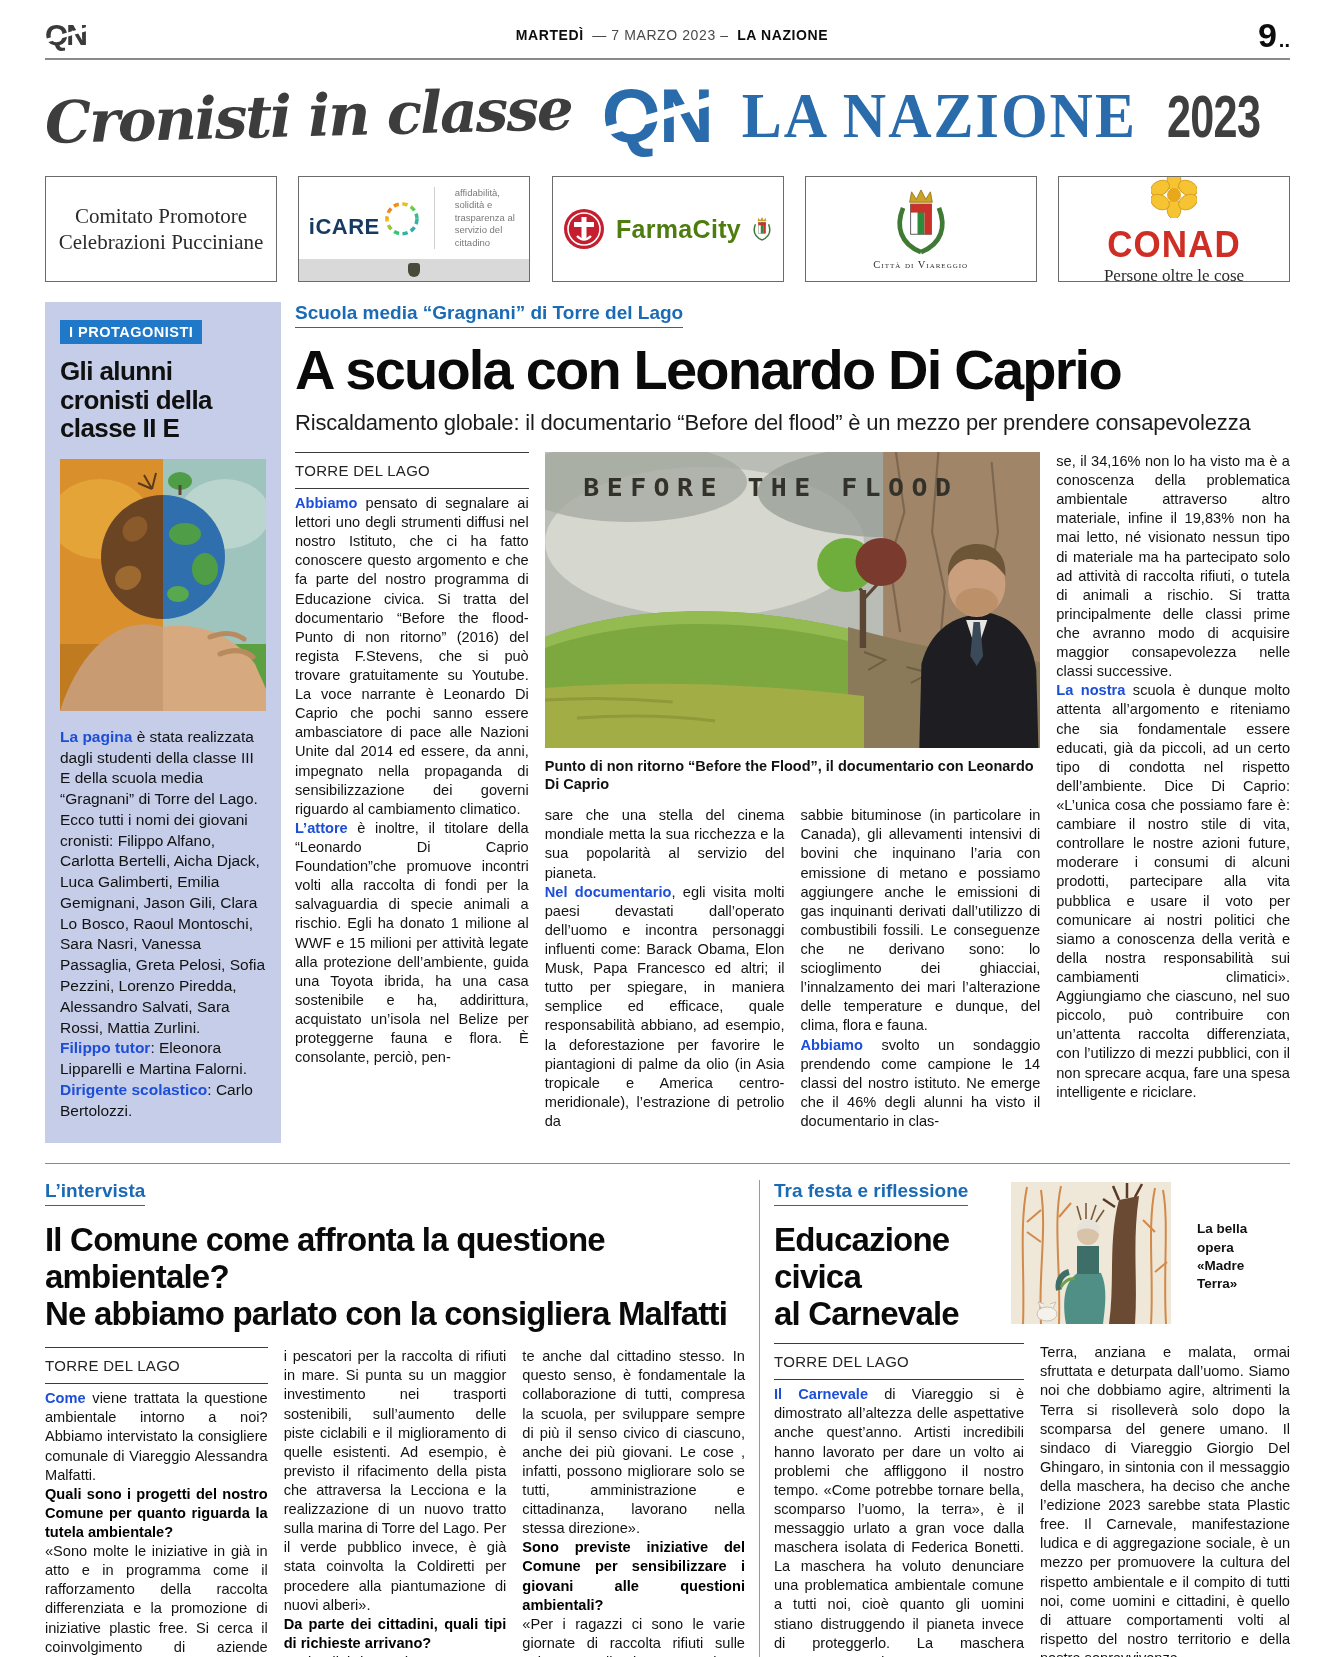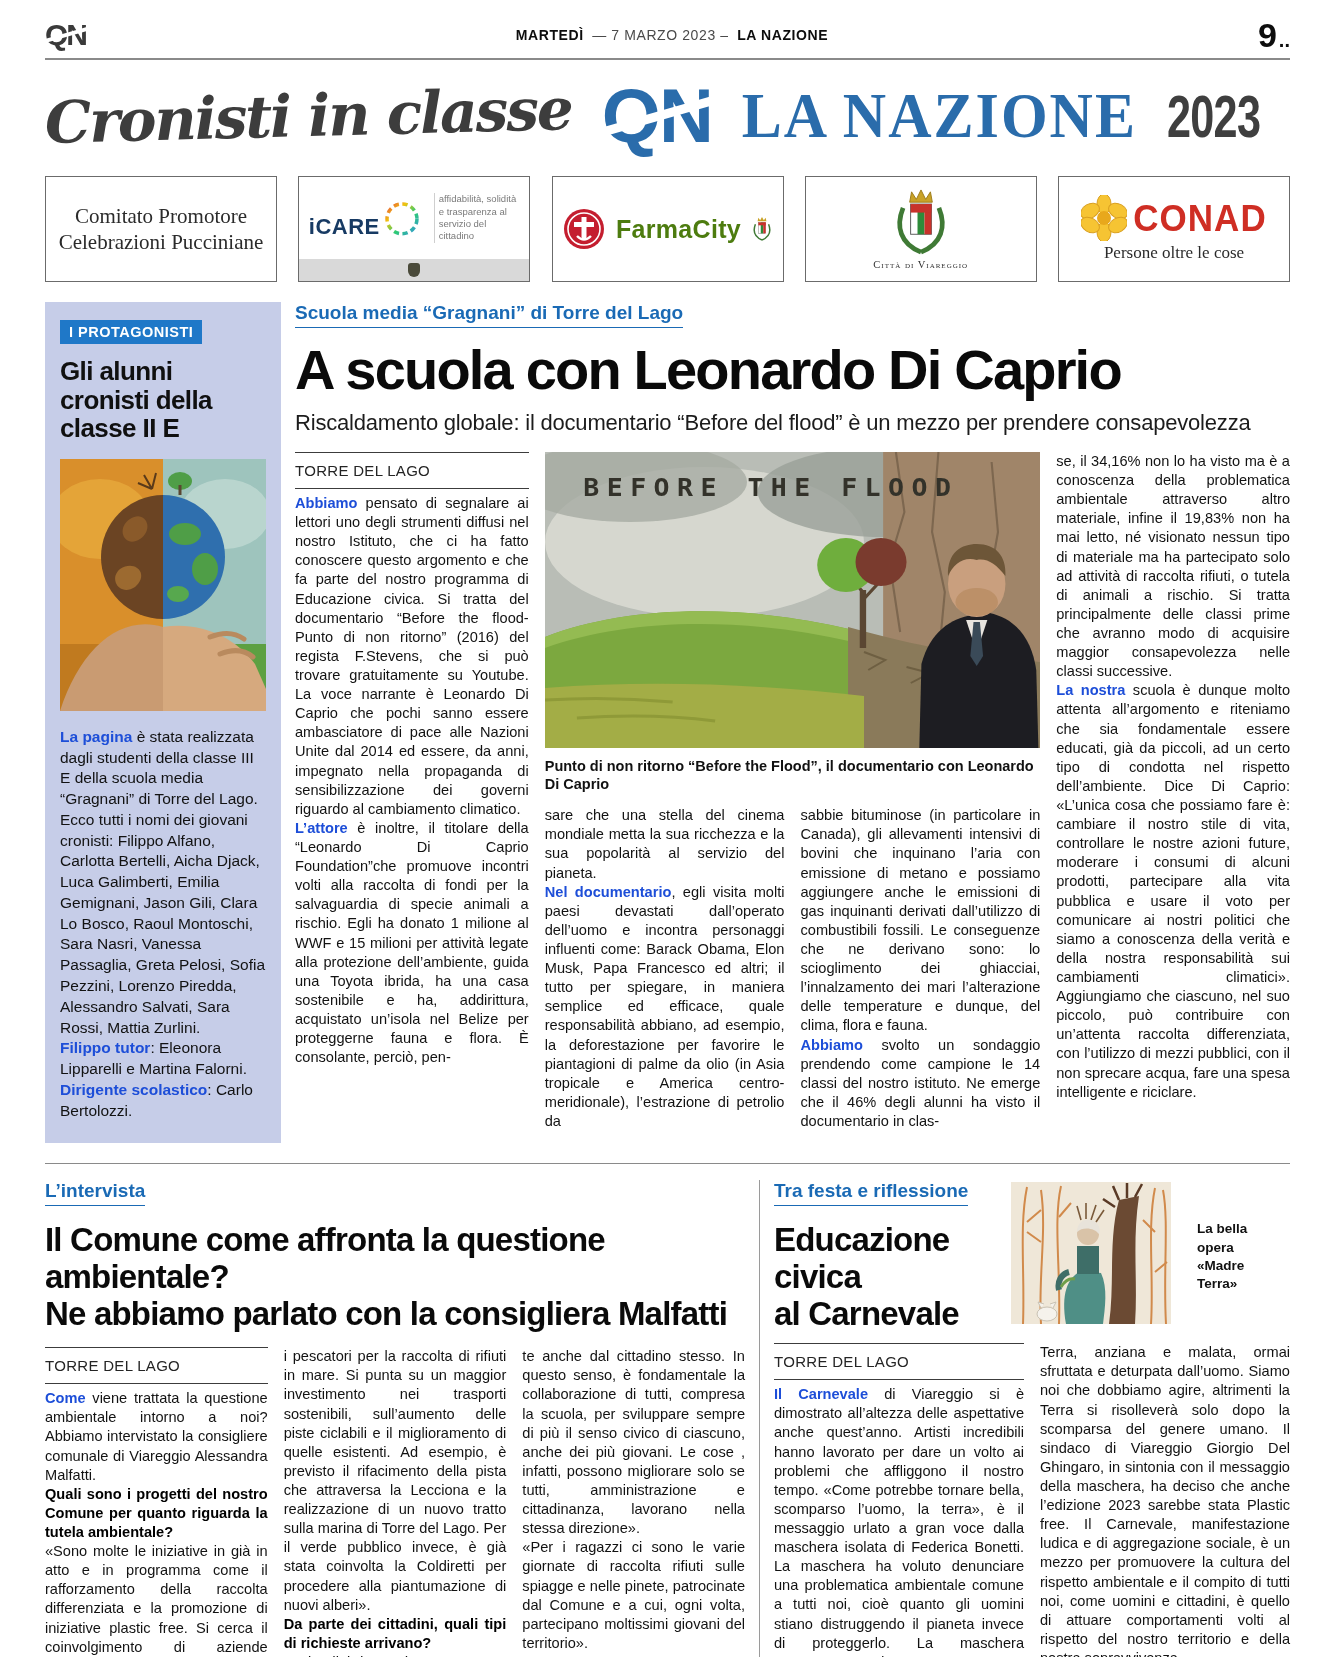--- a/index.html
+++ b/index.html
@@ -32,29 +32,29 @@
 
   
   .sponsor-row { display:flex; justify-content:space-between; margin:4px 0 20px; }
   .sponsor { width:232px; height:106px; border:1px solid #6b6b6b; background:#fff; display:flex;
              align-items:center; justify-content:center; overflow:hidden; }
   .sp-comitato { font-family:"Liberation Serif", serif; font-size:21px; color:#2b2b2b; text-align:center; line-height:1.25; }
   .sp-icare { display:flex; flex-direction:column; width:100%; height:100%; }
   .sp-icare-top { flex:1; display:flex; align-items:center; justify-content:center; gap:10px; padding:6px; }
   .icare-left { display:flex; flex-direction:row; align-items:flex-end; }
   .icare-word { font-weight:800; font-size:22px; color:#173a63; letter-spacing:.5px; }
-  .icare-tag { font-size:9.5px; color:#7a7a7a; width:86px; line-height:1.3; border-left:1px solid #cfcfcf; padding-left:4px; }
+  .icare-tag { font-size:9.5px; color:#7a7a7a; width:86px; line-height:1.3; border-left:1px solid #cfcfcf; padding-left:20px; }
   .icare-strip { height:22px; background:#d9d9d9; display:flex; align-items:center; justify-content:center; }
   .icare-emblem { width:12px; height:14px; background:#4a4a3a; border-radius:3px 3px 6px 6px; }
   .sp-farmacity { display:flex; align-items:center; gap:10px; }
   .farmacity-word { font-weight:700; font-size:25px; color:#4d7c0f; letter-spacing:.3px; }
   .sp-viareggio { display:flex; flex-direction:column; align-items:center; gap:4px; }
   .viareggio-caption { font-family:"Liberation Serif", serif; font-size:10.5px; letter-spacing:1px; color:#2e2e2e; font-variant:small-caps; }
   .sp-conad { display:flex; flex-direction:column; align-items:center; }
-  .conad-top { display:flex; align-items:center; gap:6px; }
+  .conad-top { display:flex; align-items:center; gap:6px;flex-direction:column; }
   .conad-word { font-weight:900; font-size:35px; color:#cf2e24; letter-spacing:1px; transform:scaleY(1.08); }
   .conad-tag { font-family:"Liberation Serif", serif; font-size:17px; color:#2b2b2b; margin-top:2px; }
 
   
   .content-grid { display:grid; grid-template-columns:236px 1fr; gap:14px; }
 
   
   .sidebar { background:#c6cde8; padding:18px 15px 22px; align-self:start; }
   .badge { background:#1f78c8; color:#fff; font-weight:800; font-size:14.5px; letter-spacing:.5px;
            display:inline-block; padding:4px 9px; }
@@ -324,20 +324,21 @@
               <p class="para">«Sono molte le iniziative in già in atto e in programma come il rafforzamento della raccolta differenziata e la promozione di iniziative plastic free. Si cerca il coinvolgimento di aziende caratterizzanti il nostro territorio, come gli stabilimenti balneari e</p>
             </div>
         </div>
         <div>
             <p class="para">i pescatori per la raccolta di rifiuti in mare. Si punta su un maggior investimento nei trasporti sostenibili, sull’aumento delle piste ciclabili e il miglioramento di quelle esistenti. Ad esempio, è previsto il rifacimento della pista che attraversa la Lecciona e la realizzazione di un nuovo tratto sulla marina di Torre del Lago. Per il verde pubblico invece, è già stata coinvolta la Coldiretti per procedere alla piantumazione di nuovi alberi».</p>
             <p class="para q">Da parte dei cittadini, quali tipi di richieste arrivano?</p>
             <p class="para">«I cittadini domandano soprattutto una maggiore pulizia delle strade, che però dipende in par-</p>
           </div>
         <div>
             <p class="para">te anche dal cittadino stesso. In questo senso, è fondamentale la collaborazione di tutti, compresa la scuola, per sviluppare sempre di più il senso civico di ciascuno, anche dei più giovani. Le cose , infatti, possono migliorare solo se tutti, amministrazione e cittadinanza, lavorano nella stessa direzione».</p>
+            <p class="para q">Sono previste iniziative del Comune per sensibilizzare i giovani alle questioni ambientali?</p>
             <p class="para">«Per i ragazzi ci sono le varie giornate di raccolta rifiuti sulle spiagge e nelle pinete, patrocinate dal Comune e a cui, ogni volta, partecipano moltissimi giovani del territorio».</p>
           </div>
       </div>
     </section>
 
     <div class="vdivider"></div>
 
     <section>
       <div class="carnival-top">
         <div>

